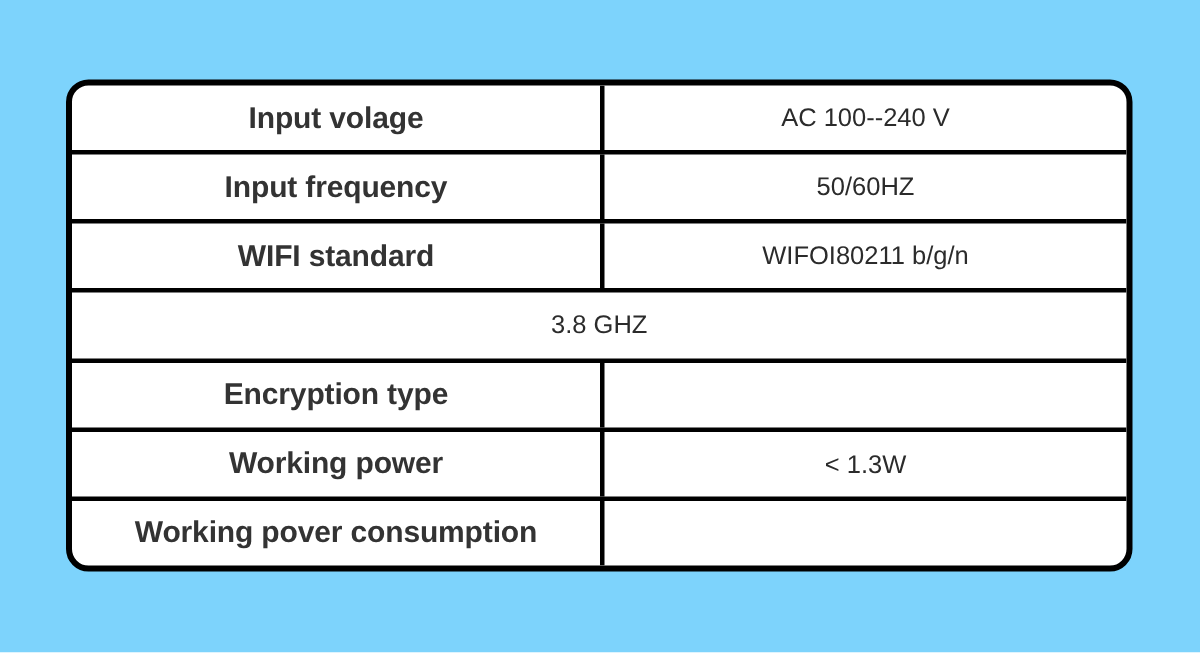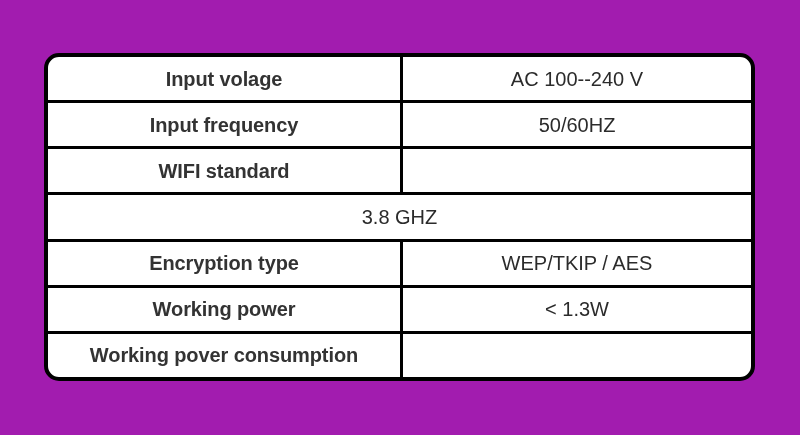--- a/index.html
+++ b/index.html
@@ -12,21 +12,21 @@
     height: 435px;
     background: #ffffff;
     font-family: "Liberation Sans", sans-serif;
     overflow: hidden;
   }
 
   #spec-canvas {
     position: relative;
     width: 800px;
     height: 435px;
-    background: #a21caf;
+    background: #7dd3fc;
   }
 
   
   #spec-table {
     position: absolute;
     left: 44px;
     top: 53px;
     width: 711px;
     height: 328px;
     box-sizing: border-box;
@@ -69,21 +69,21 @@
     text-align: center;
     white-space: nowrap;
   }
 
   .cell-value {
     flex: 1 1 auto;
     display: flex;
     align-items: center;
     justify-content: center;
     box-sizing: border-box;
-    font-size: 20px;
+    font-size: 17px;
     font-weight: normal;
     color: #2b2b2b;
     line-height: 1;
     text-align: center;
     white-space: nowrap;
   }
 </style>
 </head>
 <body>
 
@@ -97,29 +97,29 @@
       </div>
 
       <div class="spec-row">
         <div class="cell-label">Input frequency</div>
         <div class="cell-value">50/60HZ</div>
       </div>
 
 
       <div class="spec-row">
         <div class="cell-label">WIFI standard</div>
+        <div class="cell-value">WIFOI80211 b/g/n</div>
       </div>
 
       <div class="spec-row">
         <div class="cell-value">3.8 GHZ</div>
       </div>
 
       <div class="spec-row">
         <div class="cell-label">Encryption type</div>
-        <div class="cell-value">WEP/TKIP / AES</div>
       </div>
 
       <div class="spec-row">
         <div class="cell-label">Working power</div>
         <div class="cell-value">&lt; 1.3W</div>
       </div>
 
       <div class="spec-row">
         <div class="cell-label">Working pover consumption</div>
       </div>

